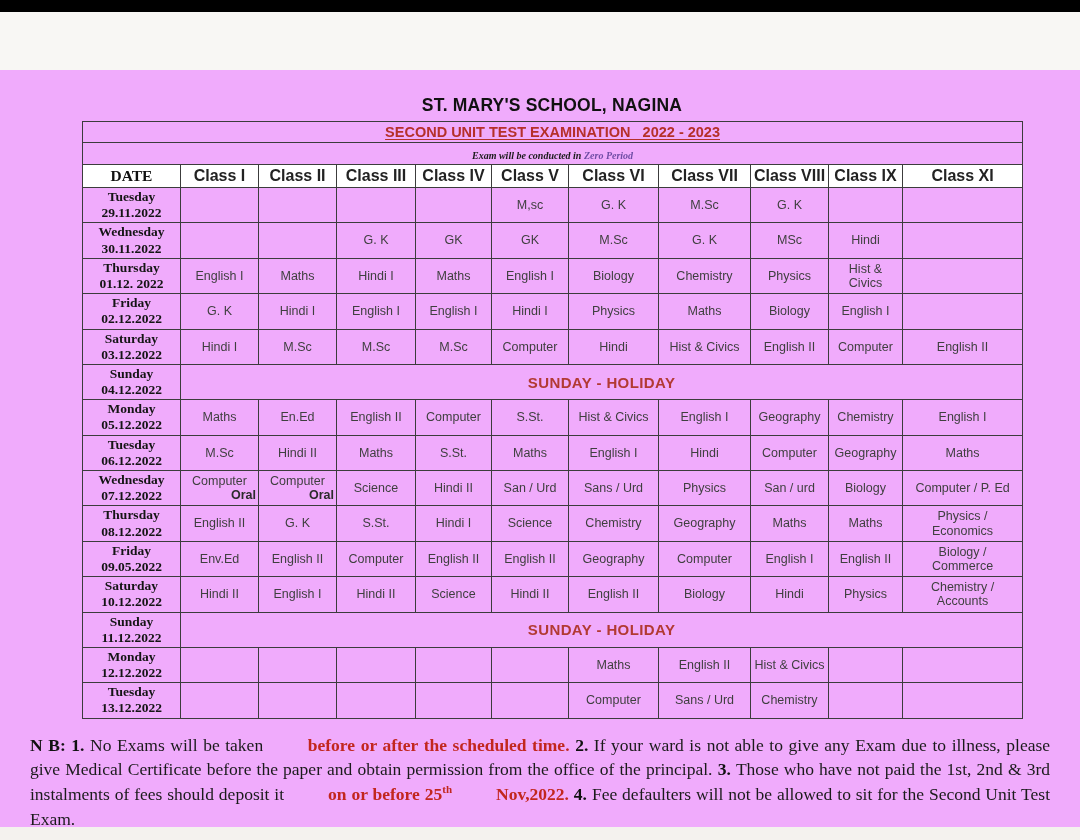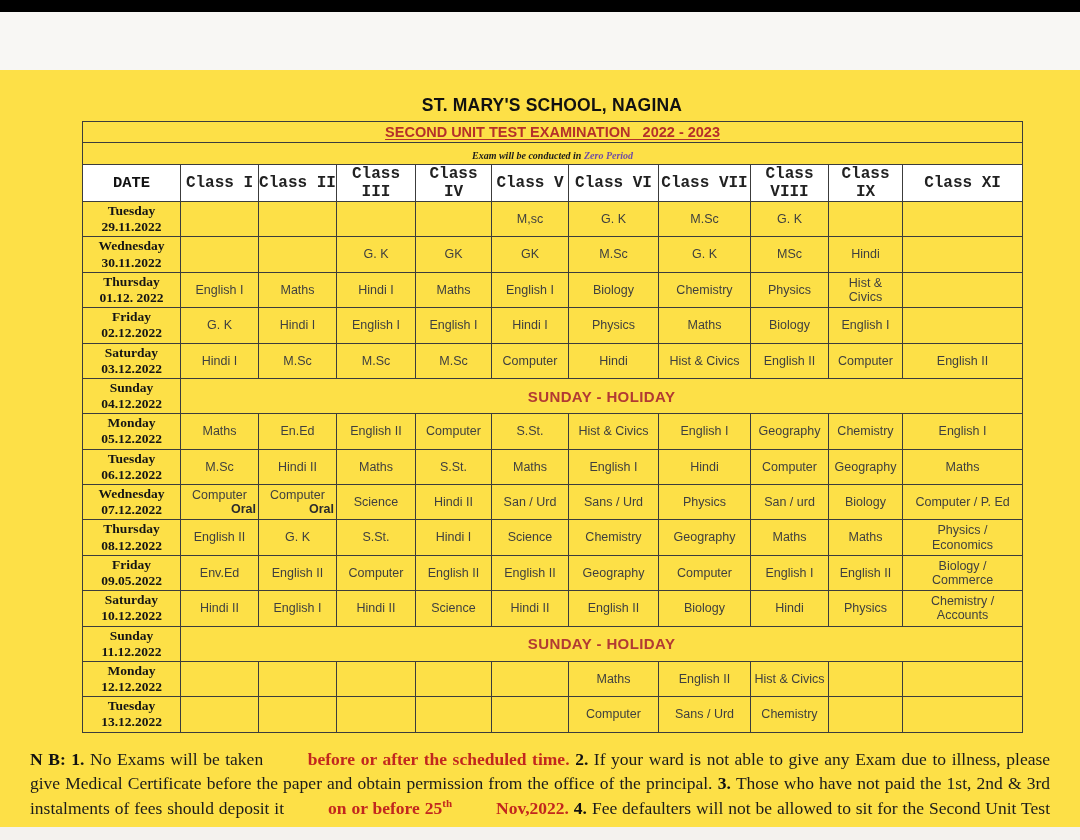--- a/index.html
+++ b/index.html
@@ -5,21 +5,21 @@
   :root{
     --red-title:#b5302a;
     --red-holiday:#b23a33;
     --red-note:#c2271e;
     --purple:#6f4da5;
     --border-color:#3c3c3c;
   }
   *{margin:0;padding:0;box-sizing:border-box;}
   html,body{width:1080px;height:840px;overflow:hidden;background:#fff;
     font-family:"Liberation Sans",sans-serif;}
-  .screen{position:relative;width:1080px;height:840px;background:#fde047;}
+  .screen{position:relative;width:1080px;height:840px;background:#f0abfc;}
   .top-black-strip{position:absolute;top:0;left:0;width:1080px;height:12px;background:#000;}
   .top-gray-band{position:absolute;top:12px;left:0;width:1080px;height:58px;background:#f8f7f4;}
   .bottom-gray-band{position:absolute;bottom:0;left:0;width:1080px;height:13px;background:#f4f2ee;}
   .content{position:absolute;top:70px;left:0;width:1080px;}
 
   .page-title{
     width:940px;margin:25px 0 5px 82px;text-align:center;
     font-size:17.5px;font-weight:bold;color:#111;letter-spacing:.2px;
     font-family:"Liberation Sans",sans-serif;
   }
@@ -38,21 +38,21 @@
     font-family:"Liberation Sans",sans-serif;
     text-align:right;
   }
   tr.subtitle-row td{height:22px;}
   .subtitle{
     font-family:"Liberation Serif",serif;font-style:italic;font-weight:bold;
     font-size:10px;color:#1a1a1a;
   }
   .subtitle .highlight{color:var(--purple);}
 
-  tr.cols-header th{height:29px;background:#fff;font-family:Liberation Mono, monospace;}
+  tr.cols-header th{height:23px;background:#fff;}
   th.date-head{
     font-family:"Liberation Serif",serif;font-size:15.5px;font-weight:bold;color:#111;
   }
   th.class-head{
     font-family:"Liberation Sans",sans-serif;font-size:16px;font-weight:bold;color:#222;
   }
 
   tr.body-row{height:34px;}
   td.date-cell{
     font-family:"Liberation Serif",serif;font-weight:bold;color:#151515;

